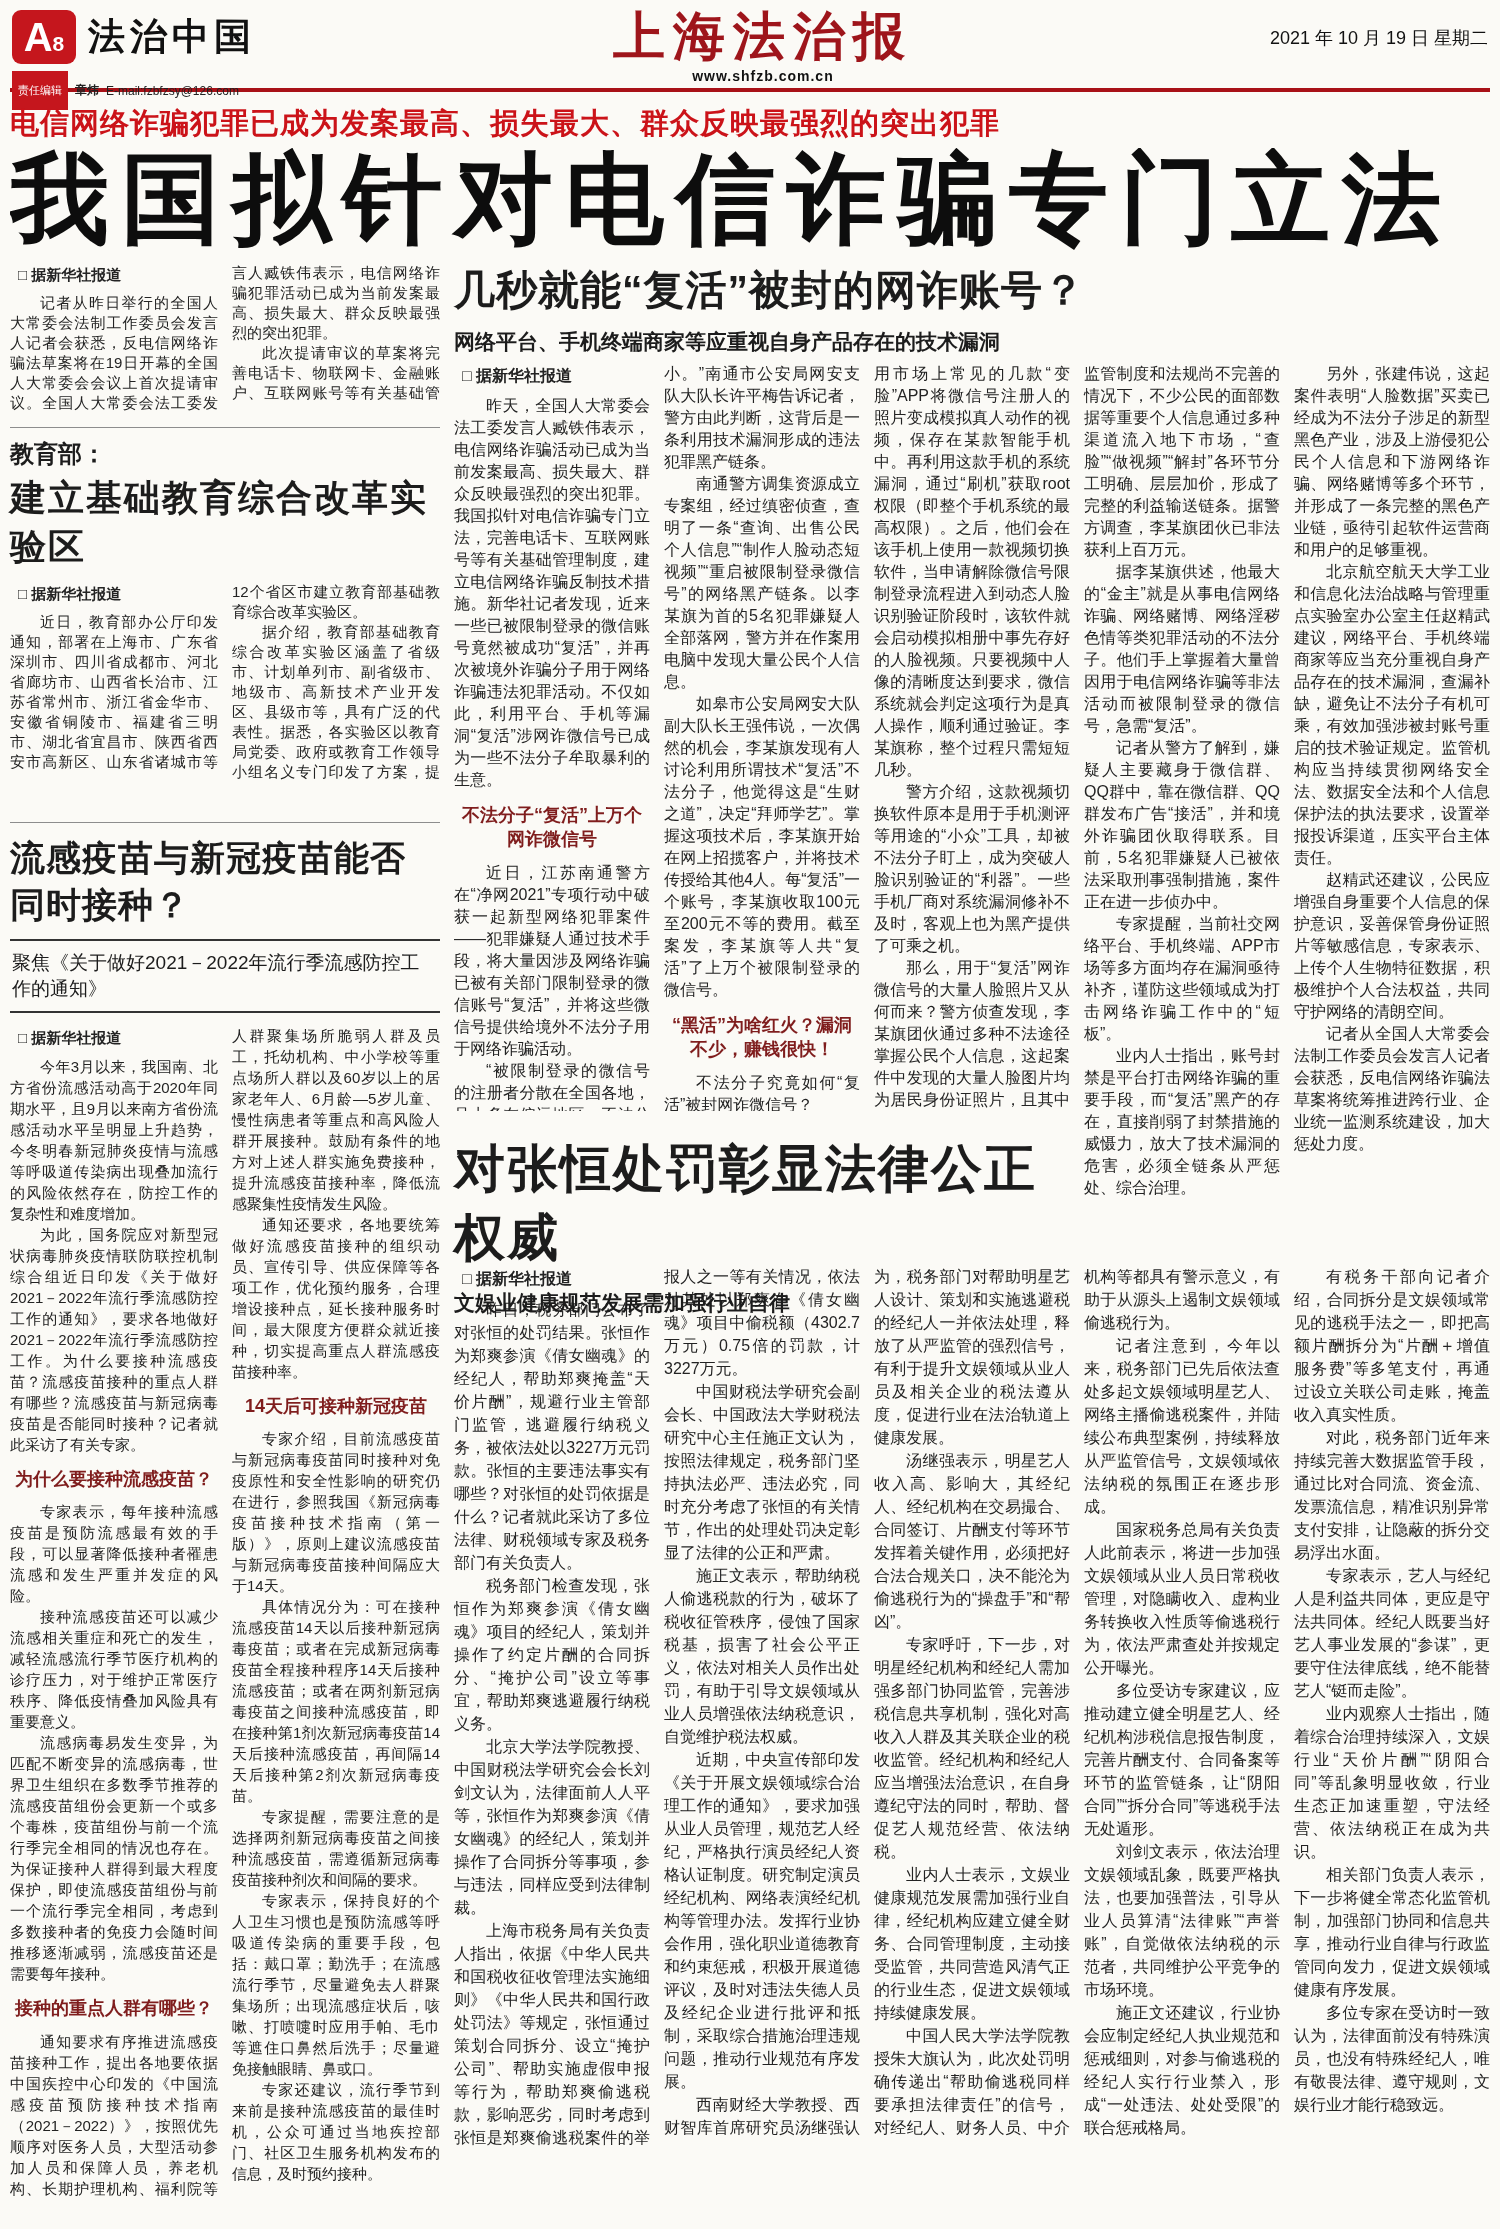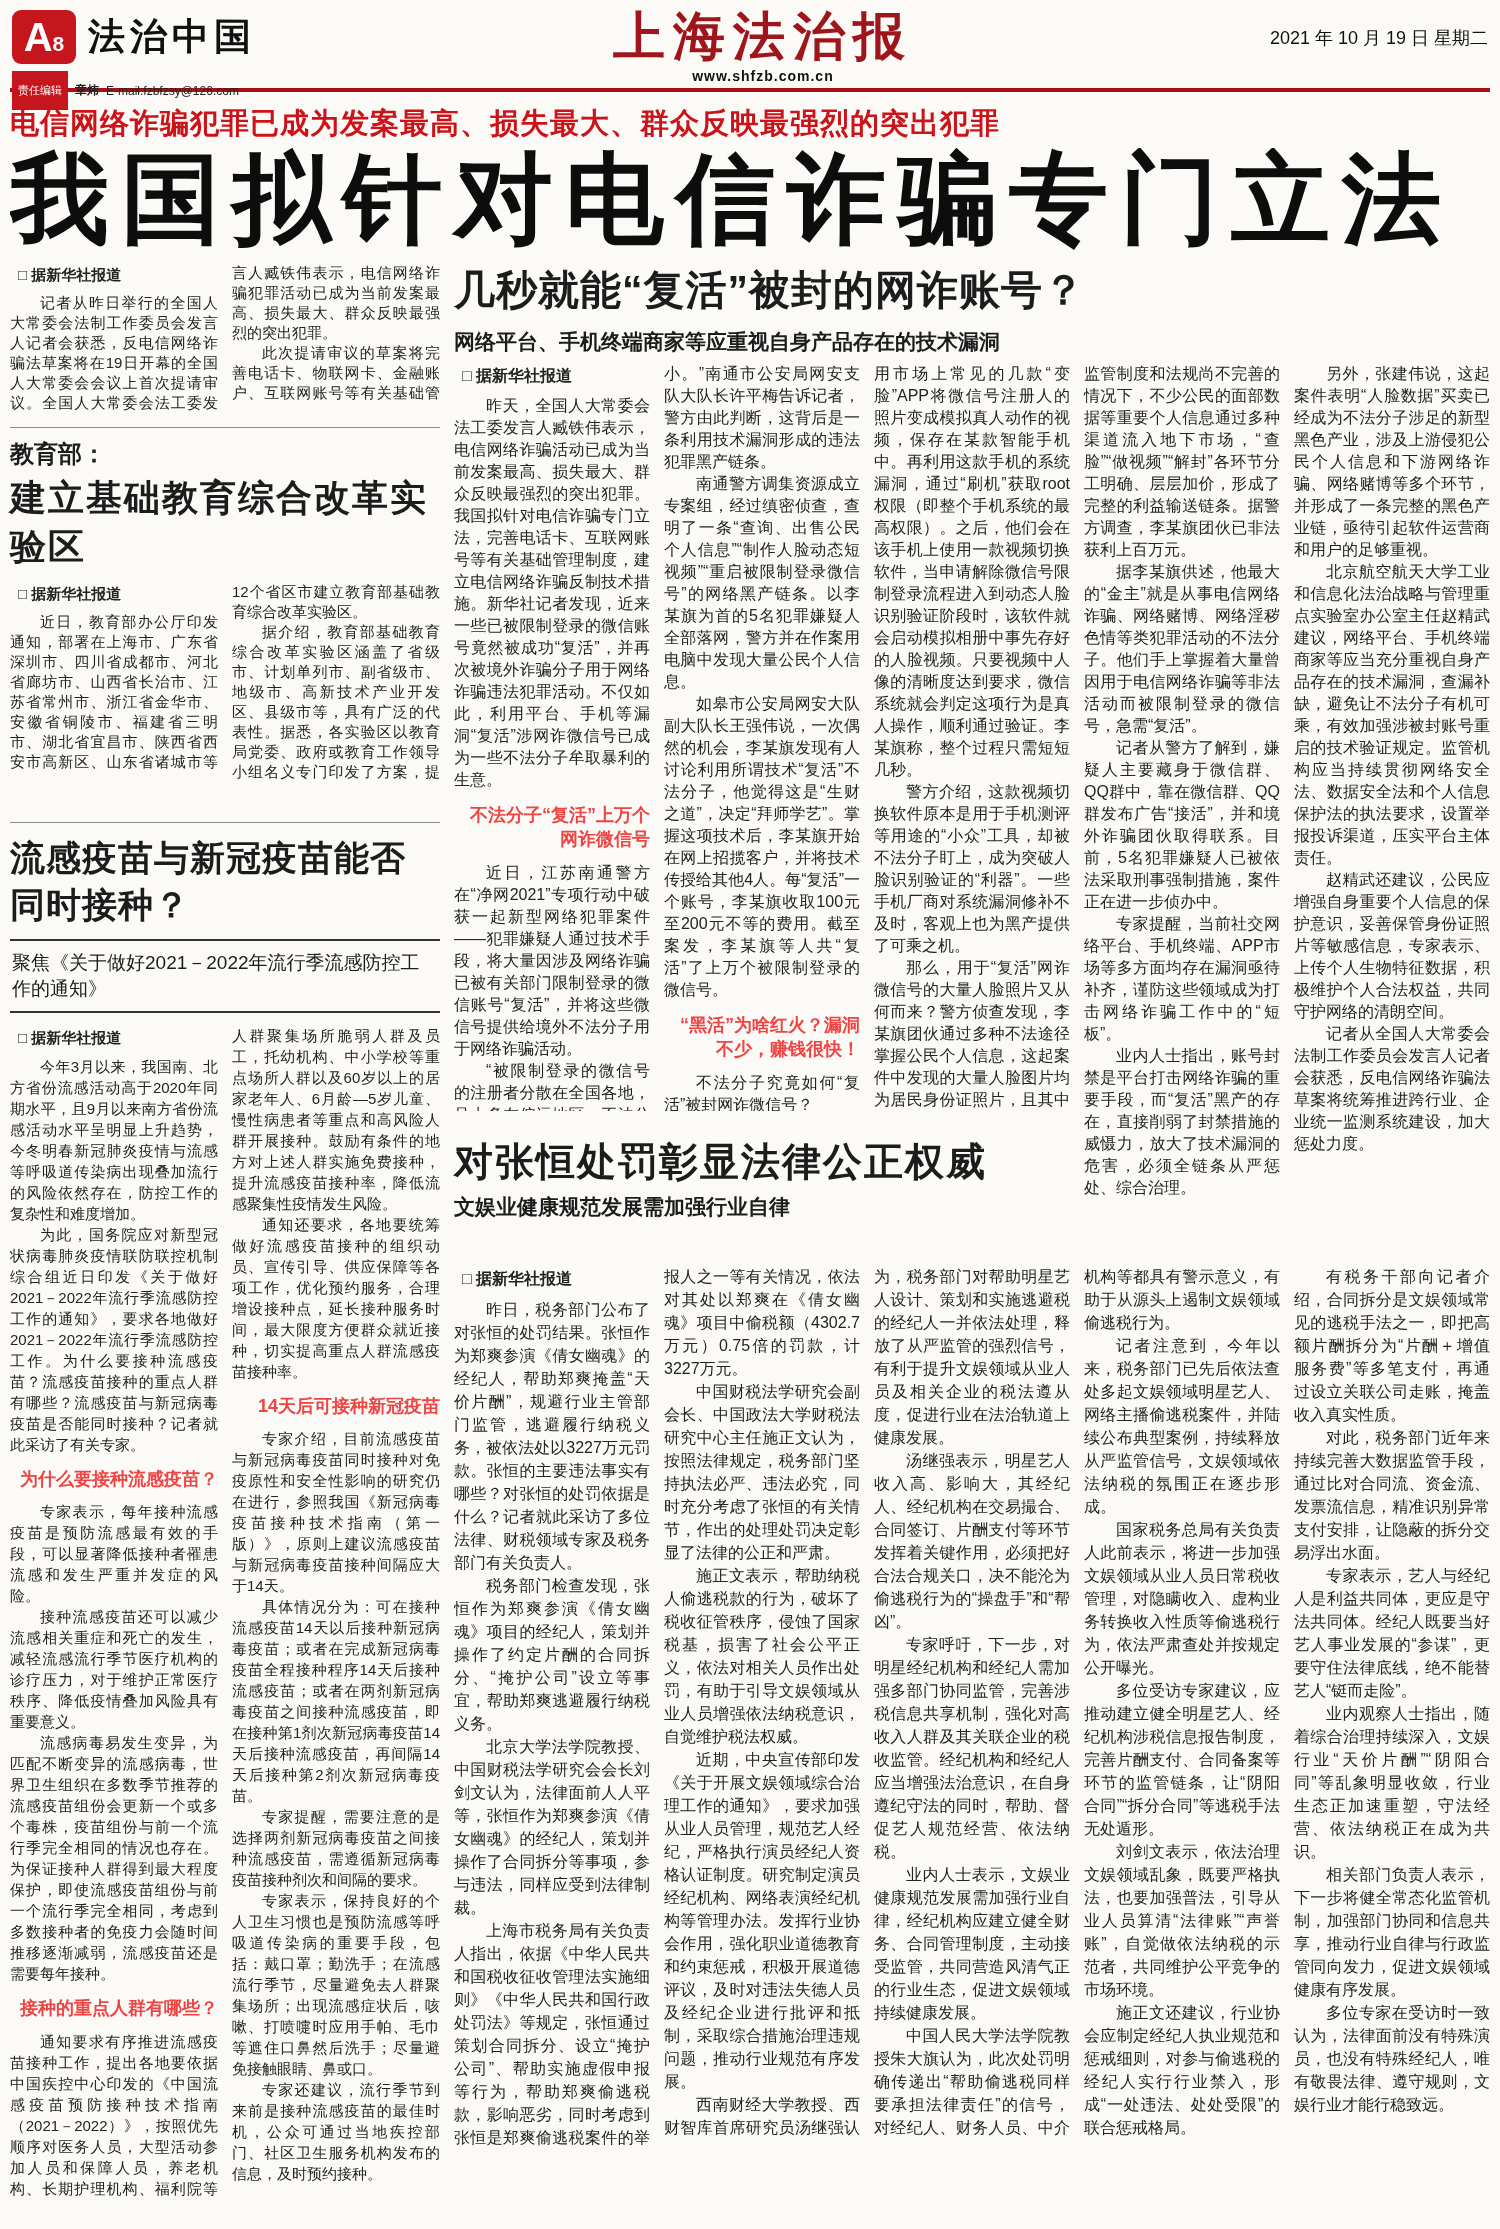--- a/index.html
+++ b/index.html
@@ -34,40 +34,40 @@
   
   .content{display:flex;gap:14px;}
   .left-region{width:430px;flex:none;}
   .right-region{flex:1;min-width:0;position:relative;}
   .art-body{overflow:hidden;text-align:justify;color:#232323;}
   .cols2{column-count:2;column-gap:14px;}
   .cols5{column-count:5;column-gap:14px;}
   .blk-p{margin:0;text-indent:2em;}
   .blk-byline{font-weight:bold;margin:2px 0 8px;text-indent:0;padding-left:8px;}
   .blk-h{font-size:18px;font-weight:900;margin:12px 0 10px;line-height:1.35;
-    text-indent:0;text-align:right;break-inside:avoid;color:#ef4444;}
+    text-indent:0;text-align:center;break-inside:avoid;color:#7f1d1d;}
   
   .lead-body{height:152px;font-size:15px;line-height:20px;}
   .edu{border-top:1px solid #8d8d8d;margin-top:12px;padding-top:10px;}
   .edu-eyebrow{font-size:24px;font-weight:900;margin:0;}
   .edu-headline{font-size:36px;font-weight:900;margin:4px 0 10px;letter-spacing:2px;}
   .edu-body{height:228px;font-size:15px;line-height:20px;}
   .flu{border-top:1px solid #8d8d8d;margin-top:12px;padding-top:12px;}
   .flu-headline{font-size:35px;font-weight:900;margin:0 0 10px;letter-spacing:1px;}
   .flu-subhead{border-top:2px solid #333;border-bottom:2px solid #333;
     padding:9px 2px;font-weight:400;font-size:19px;margin-bottom:12px;}
   .flu-body{height:1335px;font-size:15px;line-height:21px;}
   
   .jm-header{height:100px;}
   .jm-headline{font-size:41px;font-weight:900;margin:0 0 10px;letter-spacing:1px;}
   .jm-subhead{font-size:21px;font-weight:900;}
   .jm-body{height:902px;font-size:16px;line-height:22px;}
   .zh-overlay{position:absolute;left:0;top:848px;width:616px;height:154px;
     background:#fbfaf6;box-sizing:border-box;padding-top:24px;z-index:2;}
-  .zh-headline{font-size:39px;font-weight:900;margin:0 0 4px;letter-spacing:2px;}
+  .zh-headline{font-size:51px;font-weight:900;margin:0 0 16px;letter-spacing:2px;}
   .zh-subhead{font-size:21px;font-weight:900;}
   .zh-body{height:955px;font-size:16px;line-height:23px;}
 </style>
 </head>
 <body>
 
 <div class="page">
 
   <header class="masthead">
     <div class="mh-left">

